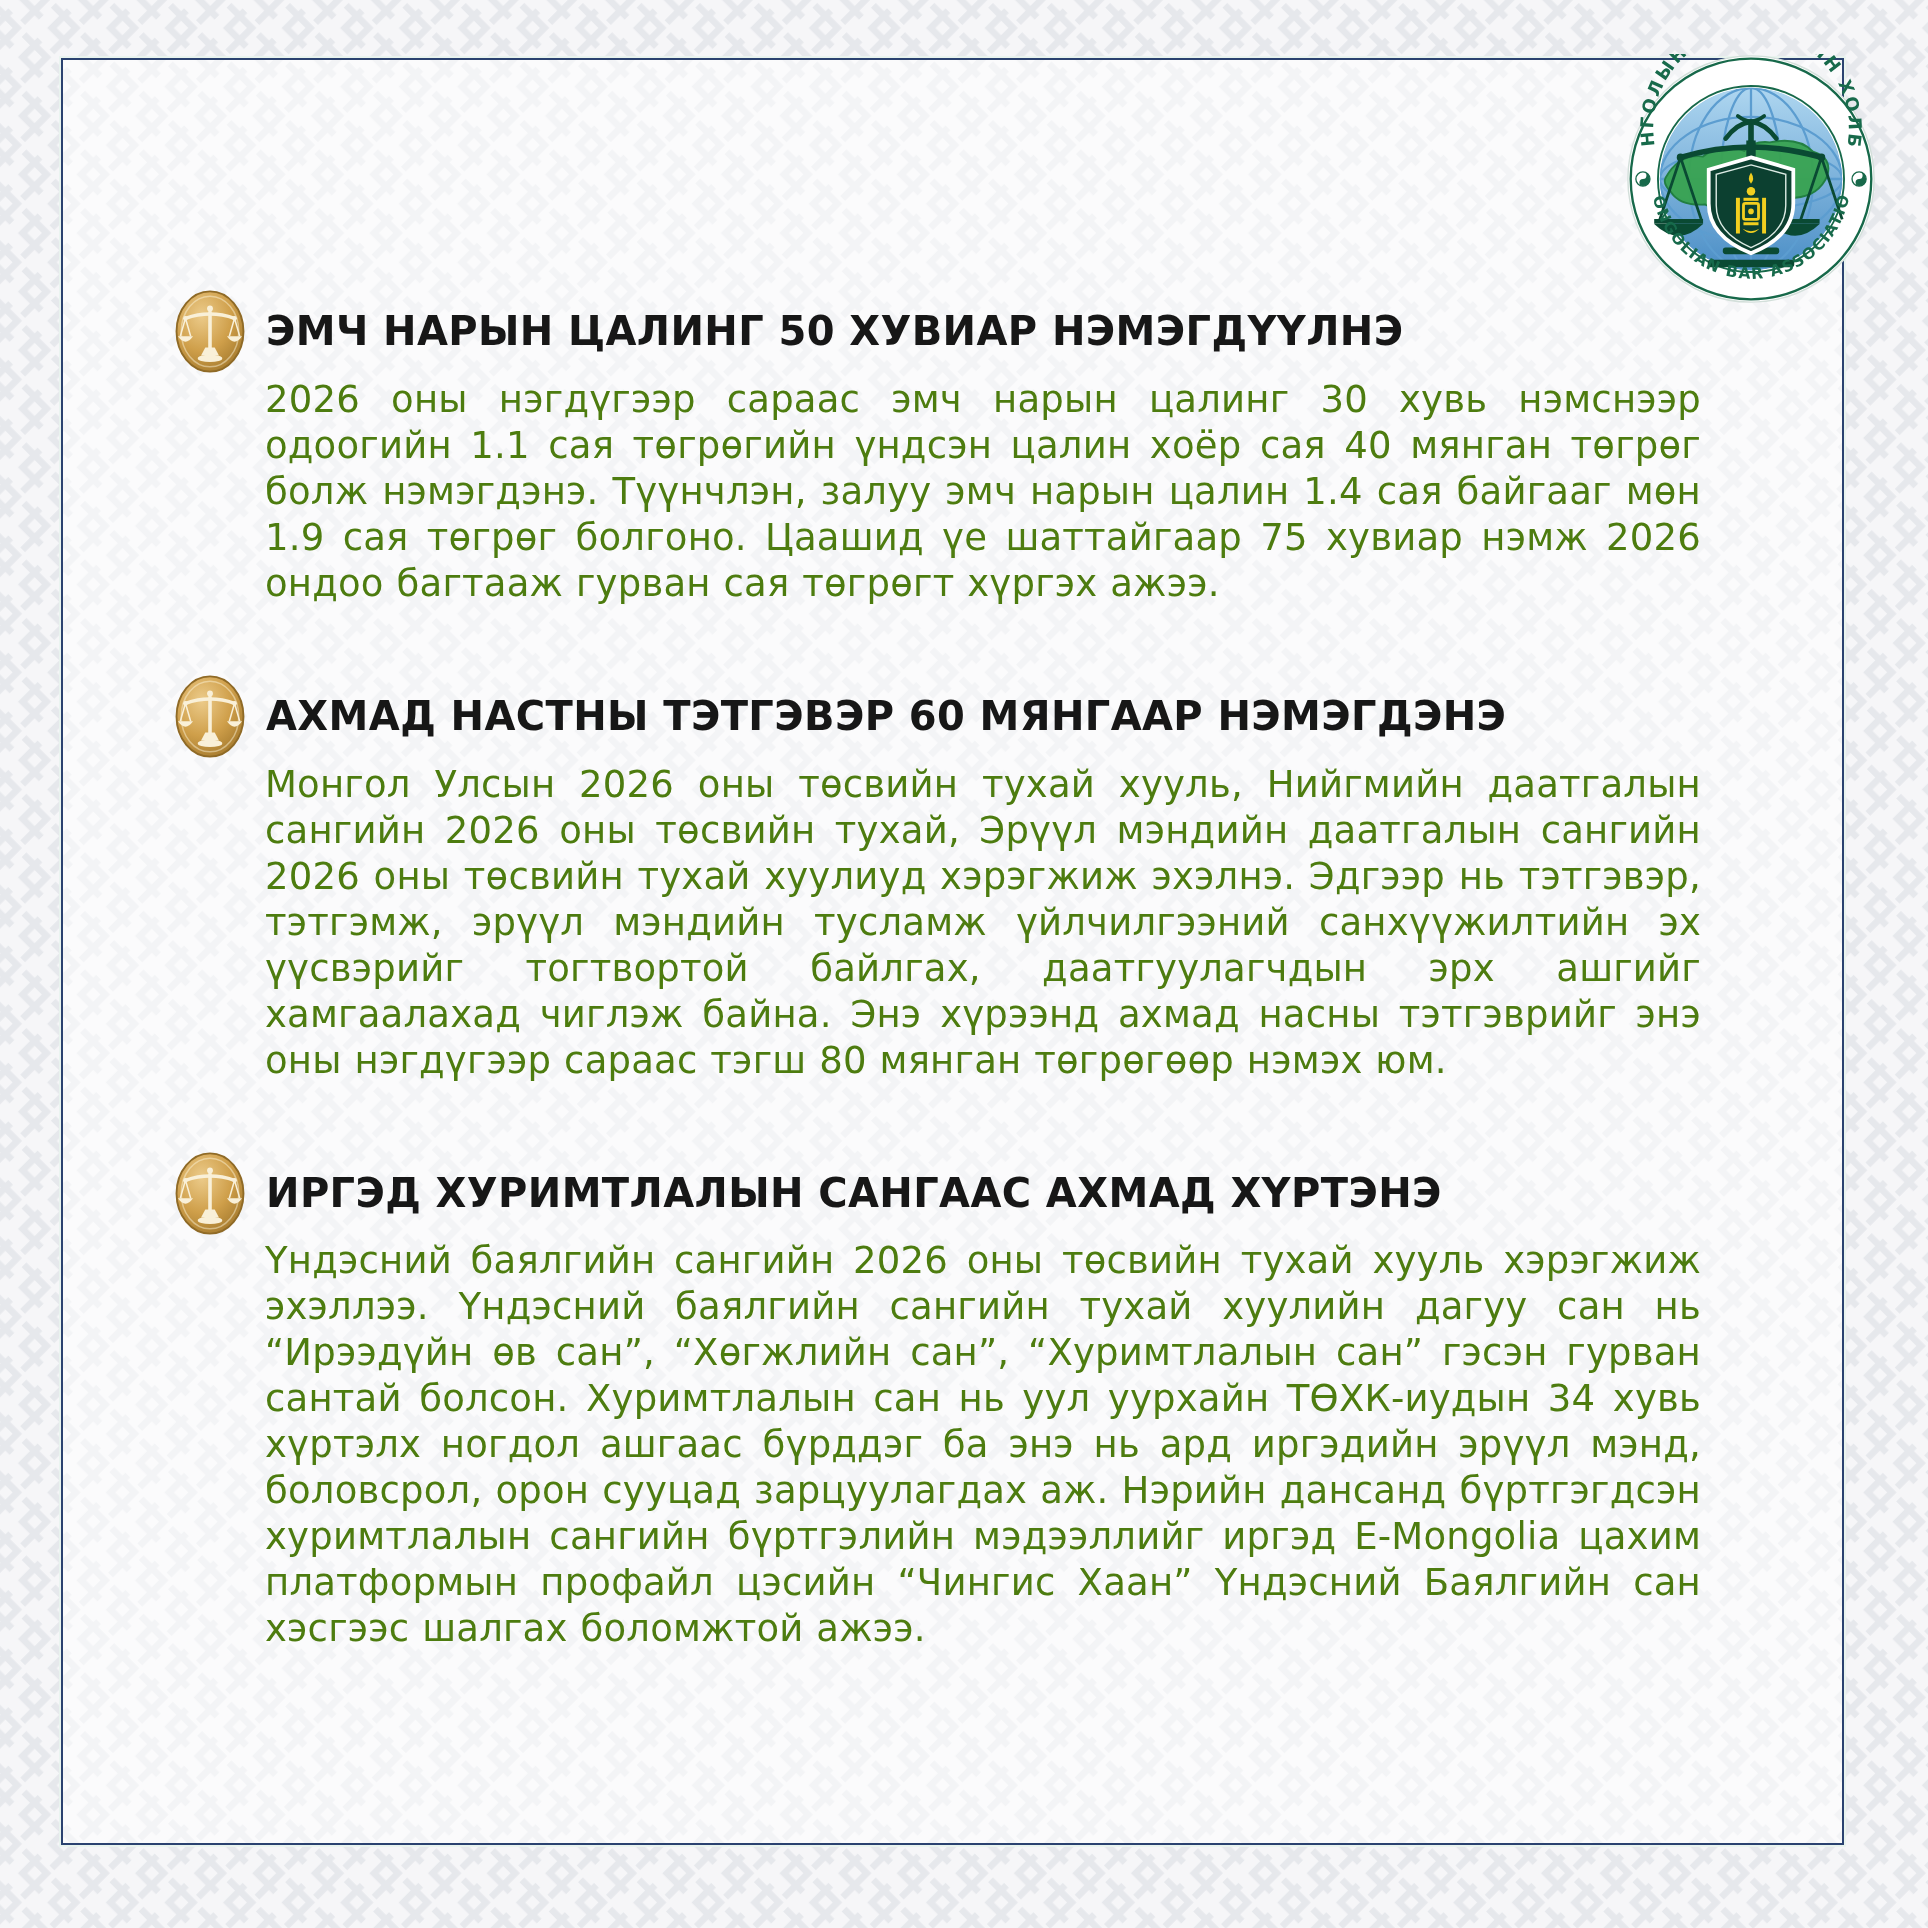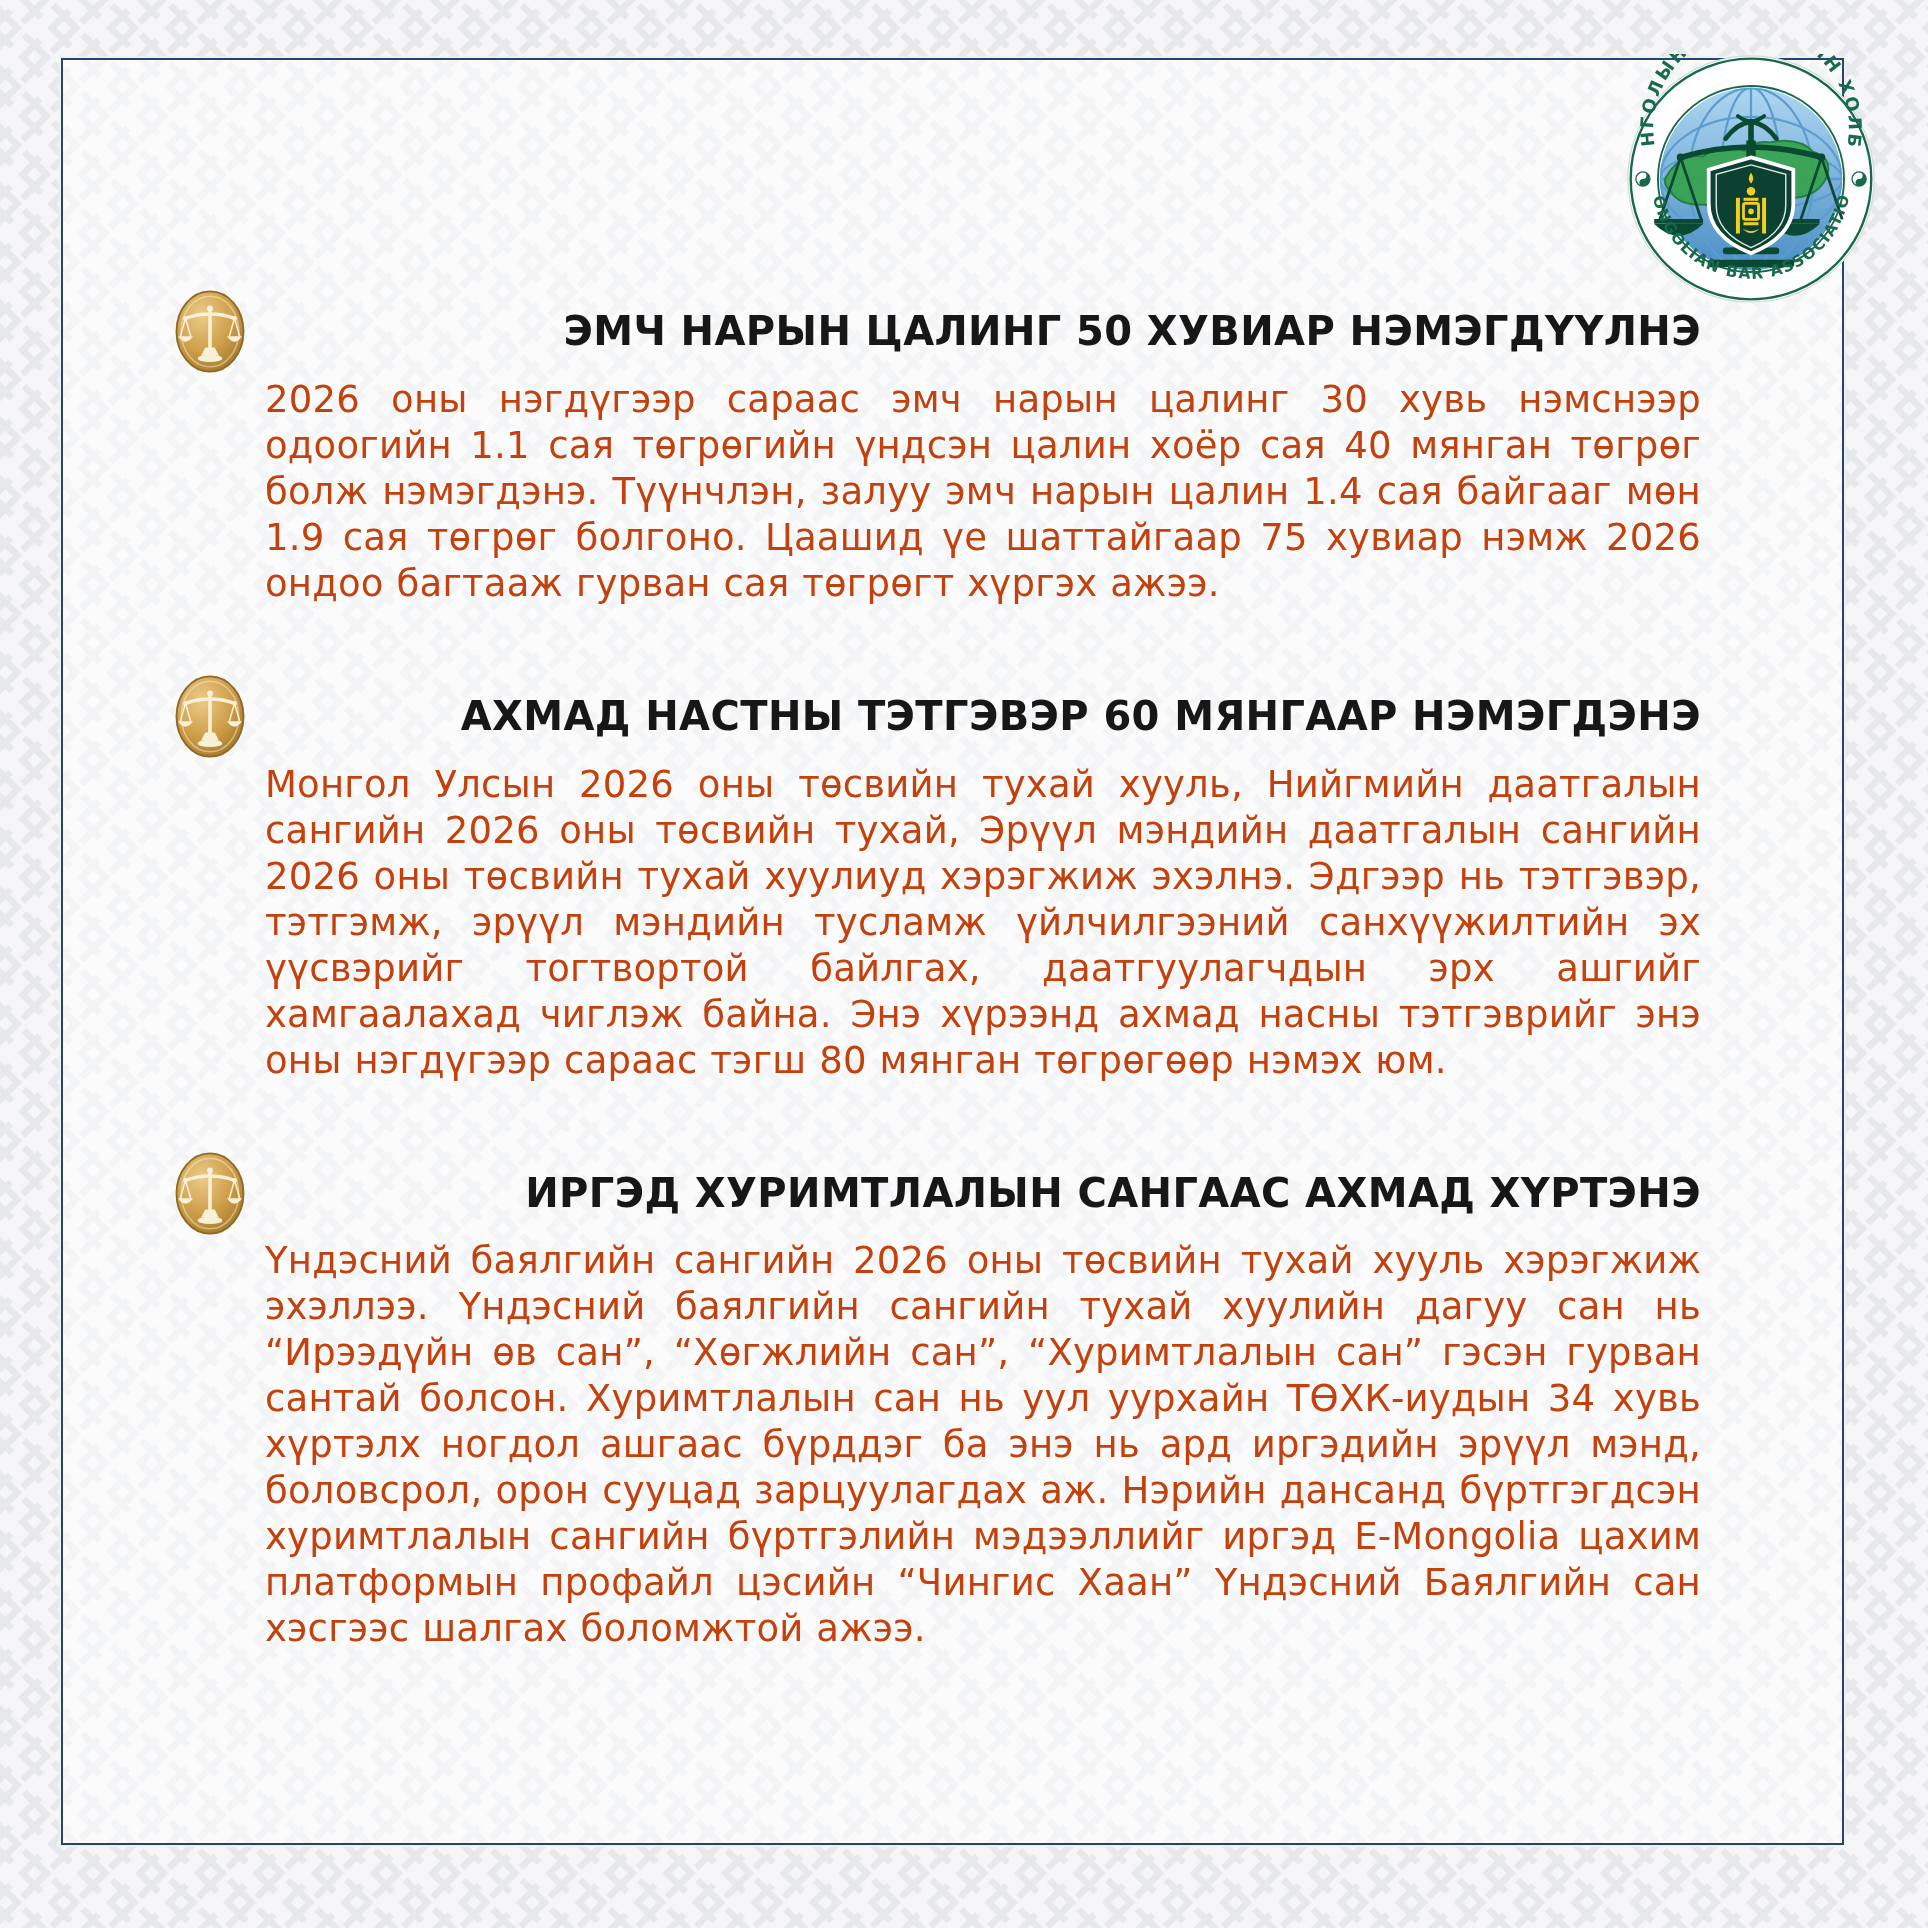--- a/index.html
+++ b/index.html
@@ -13,30 +13,30 @@
     position:absolute;left:61px;top:58px;width:1783px;height:1787px;
     box-sizing:border-box;border:2.8px solid #2b4270;
     box-shadow:0 0 0 1.9px #e9f4ef;
     background:rgba(255,255,255,0.52);
     z-index:1;
     padding:230px 141px 0 202px;
   }
   .news-section{margin:0 0 68px 0;}
   .sec-header{
     display:flex;align-items:center;gap:21px;
-    margin-left:-90px;height:83px;margin-bottom:0;justify-content:space-between;
+    margin-left:-90px;height:83px;margin-bottom:0;
   }
   .coin{width:70px;height:83px;flex:0 0 auto;display:block;}
   .sec-title{
     margin:0;font-size:40px;line-height:49px;font-weight:700;
     color:#171717;letter-spacing:0.4px;
   }
   .sec-body{
     margin:3.8px 0 0 0;font-size:37px;line-height:46px;
-    color:#c2410c;text-align:justify;letter-spacing:0.2px;
+    color:#4d7c0f;text-align:justify;letter-spacing:0.2px;
     word-spacing:0.9px;
   }
   .logo{position:absolute;left:1626px;top:54px;width:250px;height:250px;z-index:2;}
   .hidden-defs{position:absolute;width:0;height:0;overflow:hidden;}
   .ring-text{font-family:"DejaVu Sans","Liberation Sans",sans-serif;font-weight:700;fill:#176a4b;}
 </style>
 </head>
 <body>
 
 <svg class="hidden-defs" aria-hidden="true">

